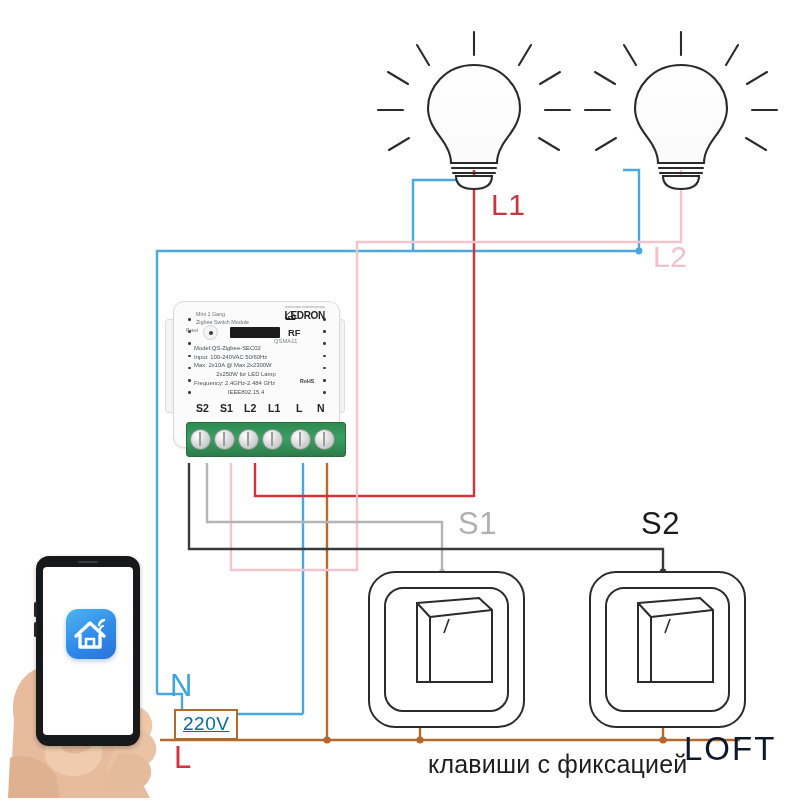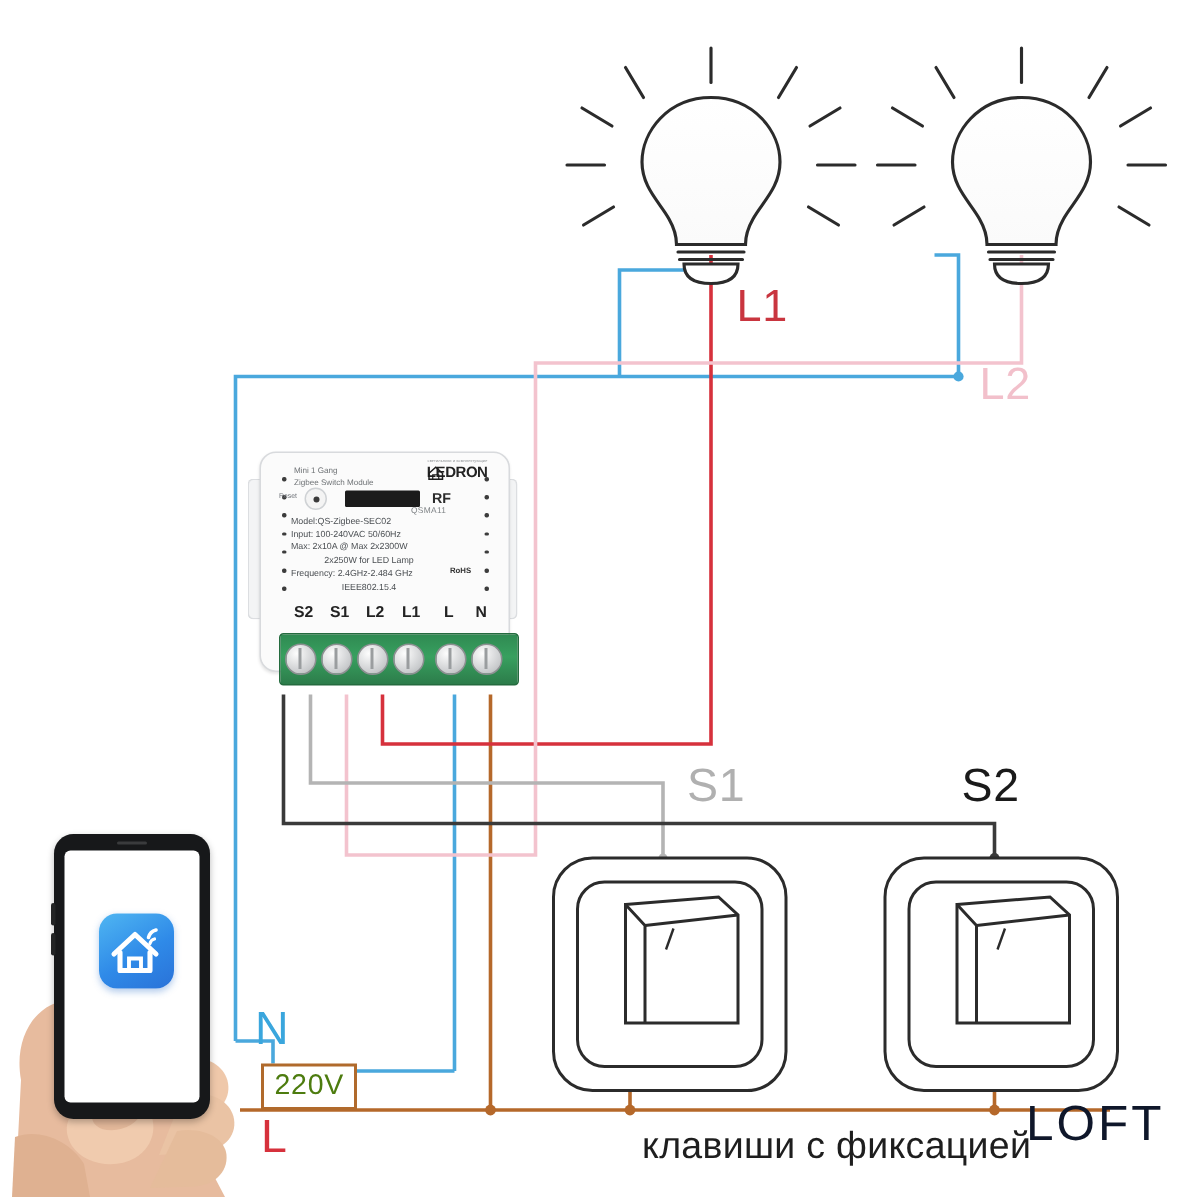--- a/index.html
+++ b/index.html
@@ -10,22 +10,22 @@
 
   
   .wire-label{font-size:30px;font-weight:400;letter-spacing:0.5px;}
   .lbl-L1{color:#c9353f;}
   .lbl-L2{color:#f2c0cb;}
   .lbl-S1{color:#b0b0b0;font-size:31px;}
   .lbl-S2{color:#1a1a1a;font-size:31px;font-weight:500;}
   .lbl-N{color:#3aa6dd;font-size:31px;}
   .lbl-L{color:#d6313c;font-size:31px;}
 
-  .volt-box{position:absolute;border:2px solid #b06a2c;color:#4d7c0f;font-size:19px;
-            padding:2px 7px 3px 7px;background:#fff;letter-spacing:0.5px;}
+  .volt-box{position:absolute;border:2px solid #b06a2c;color:#0369a1;font-size:19px;
+            padding:2px 7px 3px 7px;background:#fff;letter-spacing:0.5px;text-decoration:underline;}
 
   .caption{position:absolute;font-size:25px;color:#1e1e1e;letter-spacing:0.2px;}
 
   
   .wm{position:absolute;font-size:33px;letter-spacing:2px;font-weight:400;}
   .wm-a{color:#d9d5d2;}
   .wm-b{color:#0f172a;}
 
   
   .device{position:absolute;left:165px;top:301px;width:180px;height:172px;}

